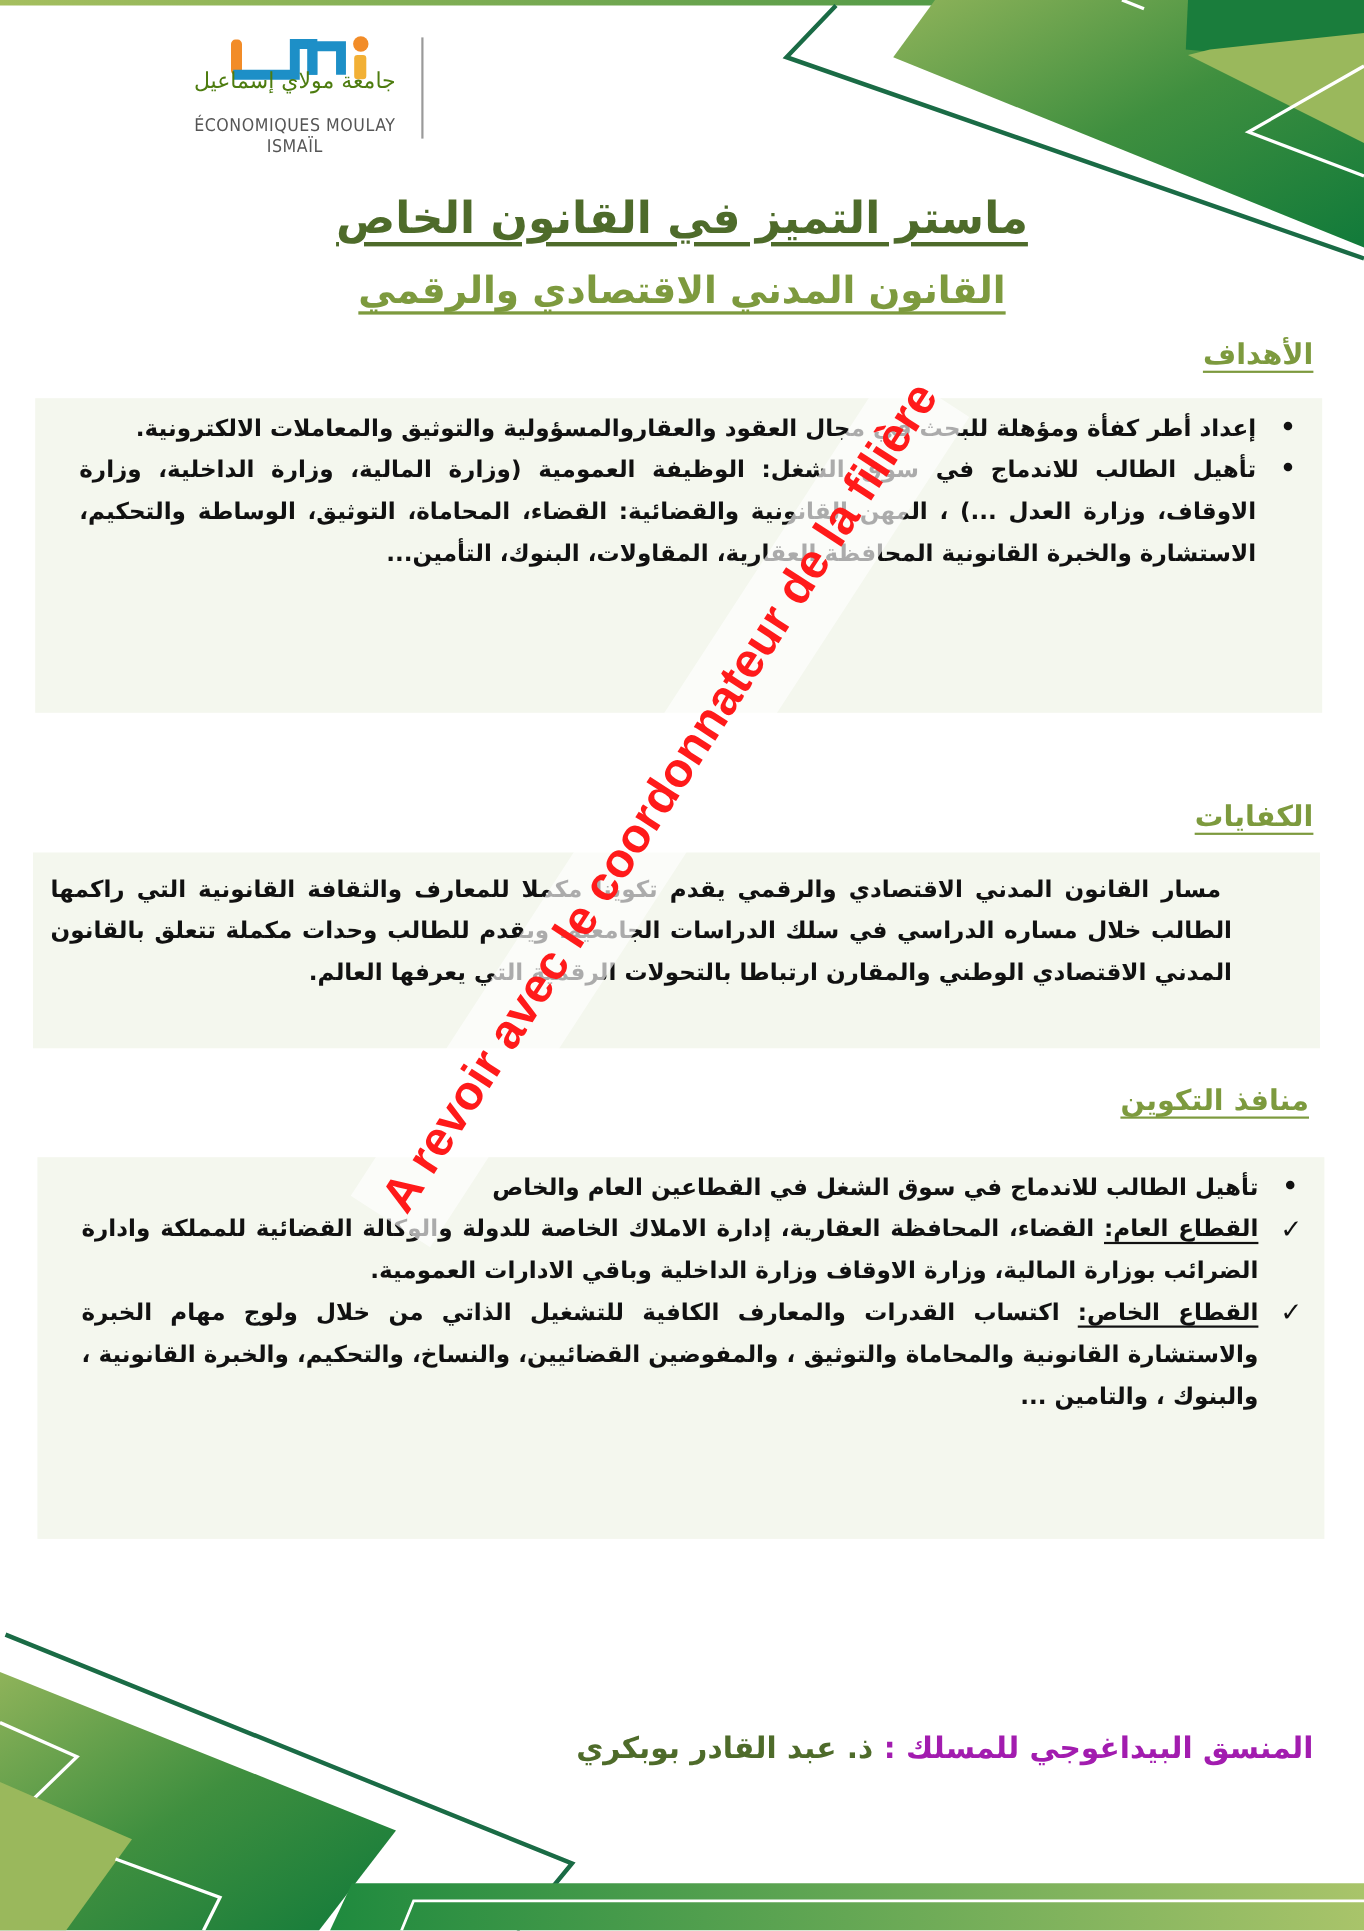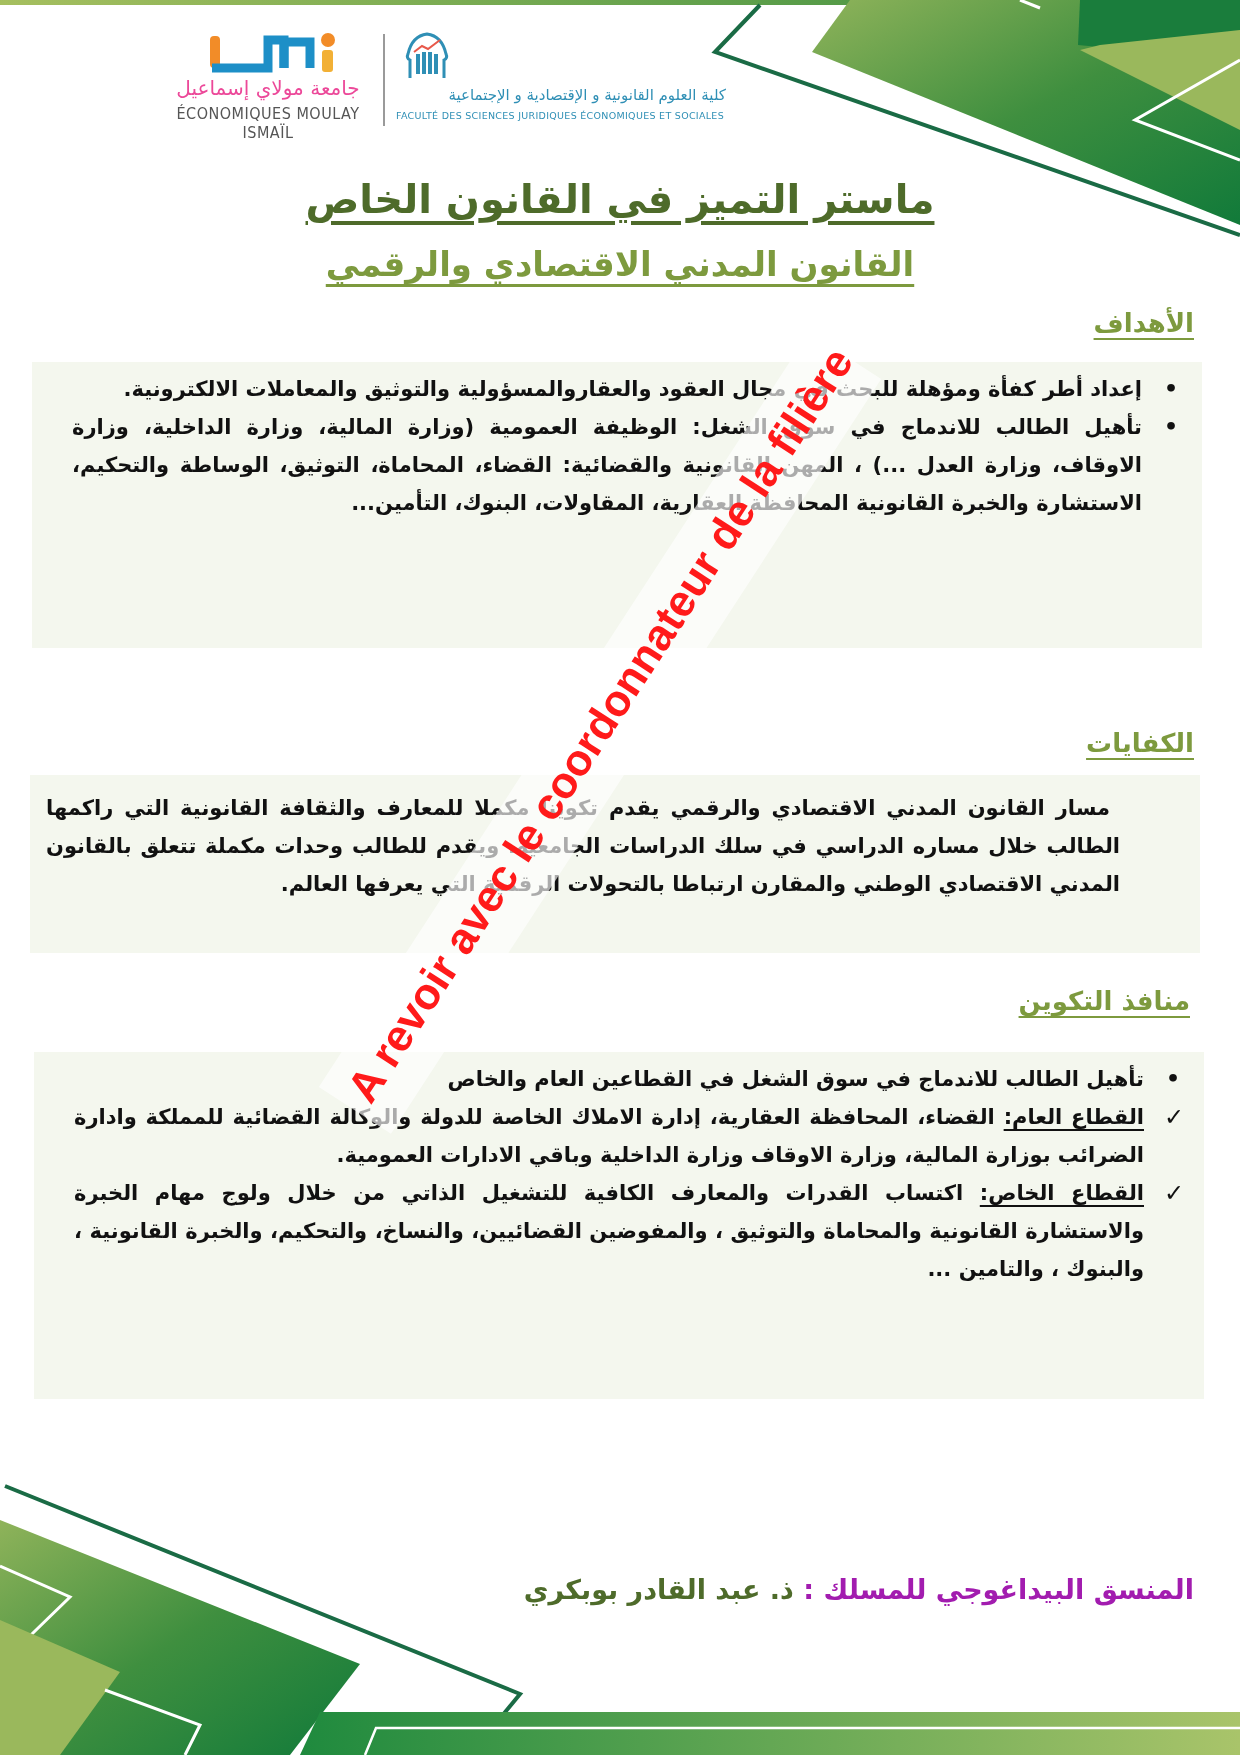--- a/index.html
+++ b/index.html
@@ -7,21 +7,21 @@
       width: 1240px; height: 1755px; position: relative; overflow: hidden;
       background: #ffffff;
       font-family: "DejaVu Sans", sans-serif;
     }
     .deco { position: absolute; left: 0; top: 0; pointer-events: none; }
 
     
     .logos { position: absolute; left: 168px; top: 24px; width: 560px; height: 110px; }
     .umi-logo { position: absolute; left: 0; top: 0; width: 200px; height: 110px; text-align: center; }
     .umi-mark { position: absolute; left: 30px; top: 8px; width: 150px; height: 44px; }
-    .umi-ar { position: absolute; left: 0; right: 0; top: 52px; font-size: 20px; color: #ec4899; direction: rtl; }
+    .umi-ar { position: absolute; left: 0; right: 0; top: 37px; font-size: 20px; color: #4d7c0f; direction: rtl; }
     .umi-fr { position: absolute; left: 0; right: 0; top: 80px; font-size: 16px; color: #555; letter-spacing: 0.5px; font-family: "DejaVu Sans Condensed", "DejaVu Sans", sans-serif; }
     .logo-sep { position: absolute; left: 215px; top: 10px; width: 2px; height: 92px; background: #9a9a9a; }
     .fac-logo { position: absolute; left: 228px; top: 0; width: 330px; height: 110px; }
     .fac-mark { position: absolute; left: 6px; top: 6px; width: 50px; height: 52px; }
     .fac-ar { position: absolute; left: 0; right: 0; top: 62px; font-size: 15px; color: #2f8fb5; direction: rtl; text-align: right; }
     .fac-fr { position: absolute; left: 0; right: 0; top: 86px; font-size: 9.5px; color: #2f8fb5; letter-spacing: 0.3px; }
 
     
     .title-main {
       position: absolute; left: 0; right: 0; top: 176px; text-align: center;
@@ -130,32 +130,20 @@
       <rect x="12" y="4" width="10" height="32" rx="4" fill="#f28c28"></rect>
       <path d="M14 36 H70 V8 H86 V36" stroke="#1d8fc7" stroke-width="9" fill="none"></path>
       <path d="M86 36 V10 H112 V36" stroke="#1d8fc7" stroke-width="9" fill="none"></path>
       <circle cx="130" cy="8" r="7" fill="#f28c28"></circle>
       <rect x="124" y="18" width="11" height="22" rx="3" fill="#f2b035"></rect>
     </svg>
     <div class="umi-ar">جامعة مولاي إسماعيل</div>
     <div class="umi-fr">ÉCONOMIQUES MOULAY ISMAÏL</div>
   </div>
   <div class="logo-sep"></div>
-  <div class="fac-logo">
-    <svg class="fac-mark" viewBox="0 0 50 52">
-      <path d="M8 48 V30 Q4 28 6 24 Q10 6 25 4 Q40 6 44 24 Q46 28 42 30 V48" stroke="#2f8fb5" stroke-width="3" fill="none"></path>
-      <rect x="14" y="24" width="4" height="20" fill="#2f8fb5"></rect>
-      <rect x="20" y="22" width="4" height="22" fill="#2f8fb5"></rect>
-      <rect x="26" y="22" width="4" height="22" fill="#2f8fb5"></rect>
-      <rect x="32" y="24" width="4" height="20" fill="#2f8fb5"></rect>
-      <polyline points="12,22 20,16 26,19 38,10" stroke="#e8584a" stroke-width="2" fill="none"></polyline>
-    </svg>
-    <div class="fac-ar">كلية العلوم القانونية و الإقتصادية و الإجتماعية</div>
-    <div class="fac-fr">FACULTÉ DES SCIENCES JURIDIQUES ÉCONOMIQUES ET SOCIALES</div>
-  </div>
 </div>
 
 <div class="title-main"><span>ماستر التميز في القانون الخاص</span></div>
 <div class="title-sub"><span>القانون المدني الاقتصادي والرقمي</span></div>
 
 <div class="section-heading h-objectives">الأهداف</div>
 <div class="box box-objectives">
   <ul class="bullets">
     <li>إعداد أطر كفأة ومؤهلة للبحث في مجال العقود والعقاروالمسؤولية والتوثيق والمعاملات الالكترونية.</li>
     <li>تأهيل الطالب للاندماج في سوق الشغل: الوظيفة العمومية (وزارة المالية، وزارة الداخلية، وزارة الاوقاف، وزارة العدل ...) ، المهن القانونية والقضائية:  القضاء، المحاماة، التوثيق، الوساطة والتحكيم، الاستشارة والخبرة القانونية المحافظة العقارية، المقاولات، البنوك، التأمين...</li>

